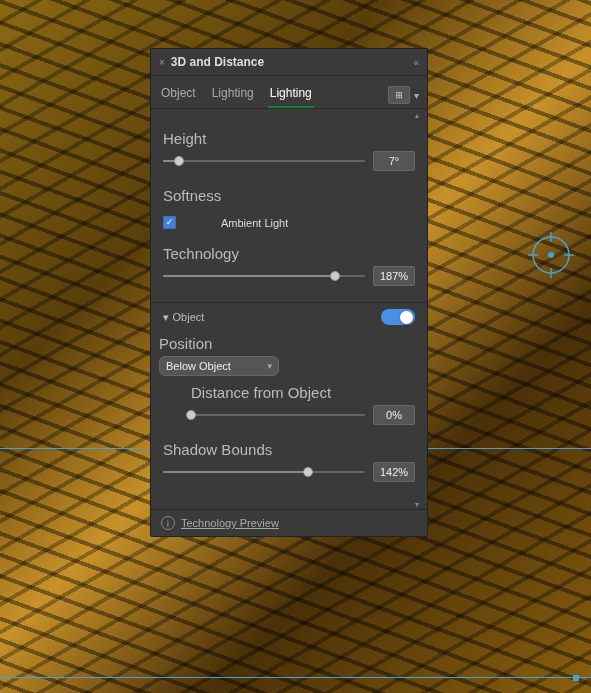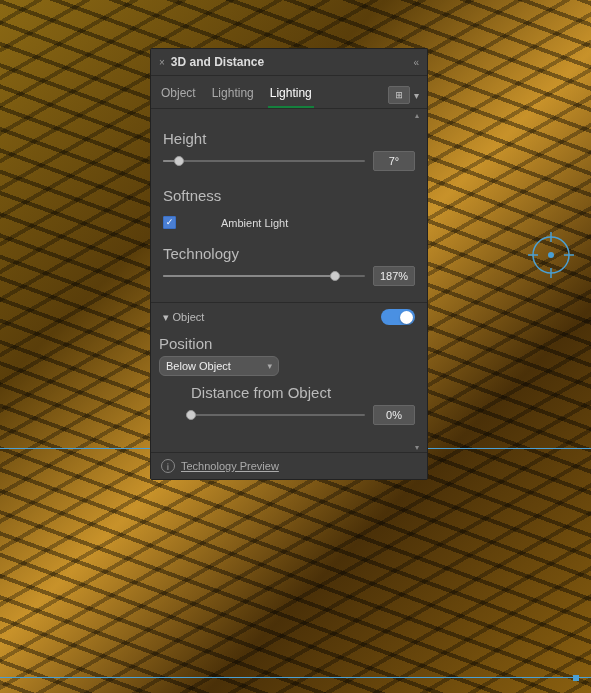--- a/index.html
+++ b/index.html
@@ -496,20 +496,30 @@
       <div class="prop-label">Distance from Object</div>
       <div class="slider-row">
         <div class="slider-track">
           <div class="slider-fill" style="width: 0%;"></div>
           <div class="slider-thumb" style="left: 0%;"></div>
         </div>
         <div class="value-box">0%</div>
       </div>
     </div>
 
+    <div class="section" style="padding-top:0;">
+      <div class="prop-label">Shadow Bounds</div>
+      <div class="slider-row">
+        <div class="slider-track">
+          <div class="slider-fill" style="width: 72%;"></div>
+          <div class="slider-thumb" style="left: 72%;"></div>
+        </div>
+        <div class="value-box">142%</div>
+      </div>
+    </div>
 
     <div style="text-align:right; padding: 2px 8px 0 0; color: #888; font-size:8px;">▾</div>
 
   </div>
 
   <div class="panel-footer">
     <div class="info-icon">ℹ</div>
     <span class="footer-text">Technology Preview</span>
   </div>
 

